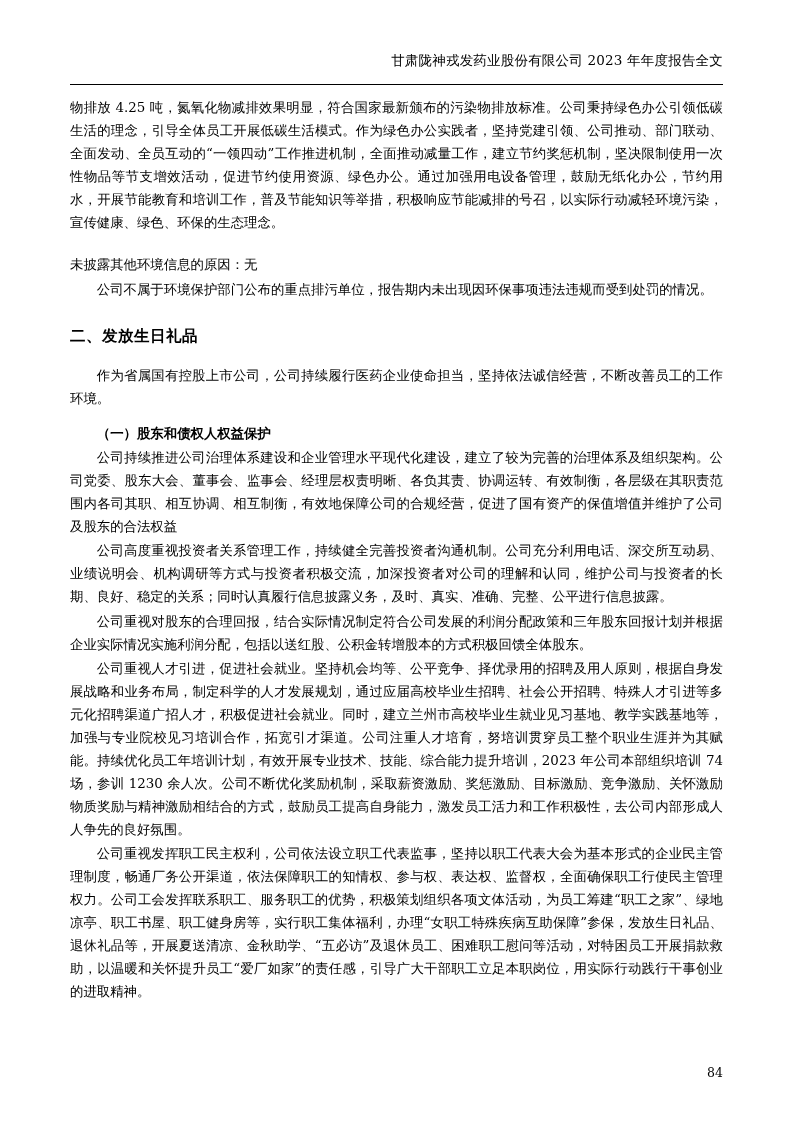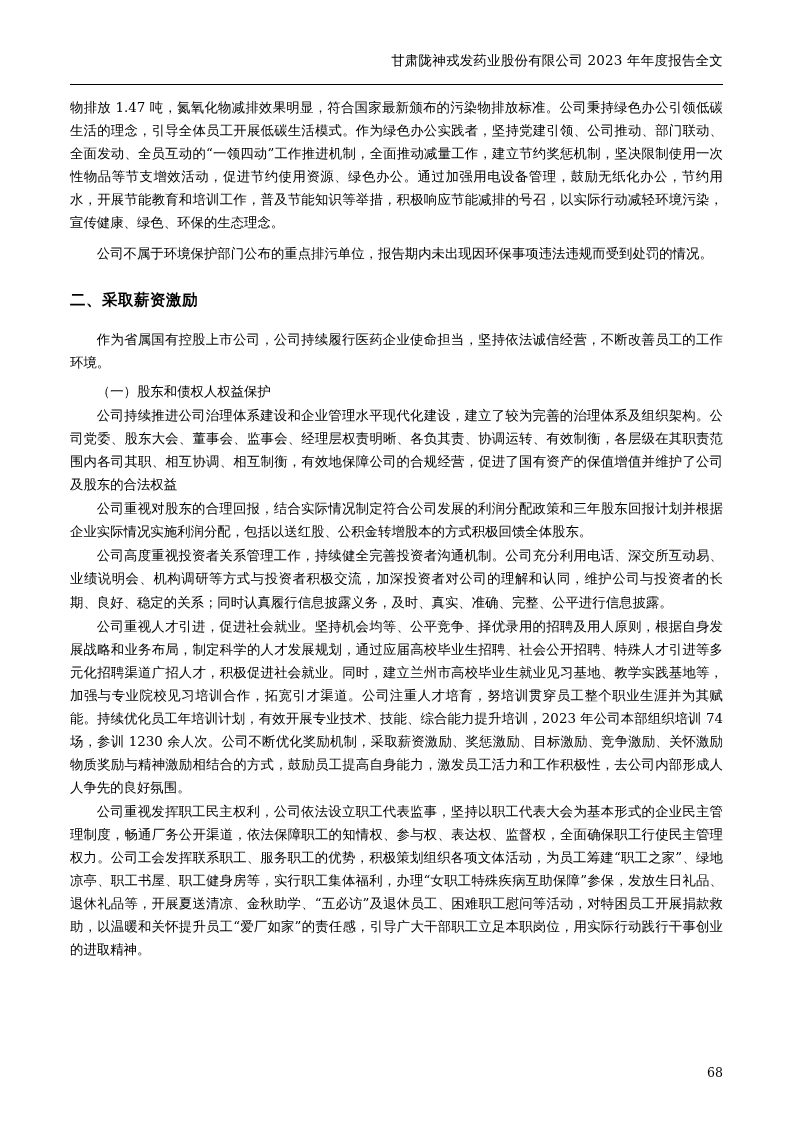--- a/index.html
+++ b/index.html
@@ -56,36 +56,36 @@
   p {
     margin: 0 0 0 0;
   }
   .para {
     margin-bottom: 1px;
   }
   .indent2 {
     text-indent: 2em;
   }
   .gap-before {
-    margin-top: 8px;
+    margin-top: 2px;
   }
   .gap-before-lg {
     margin-top: 19px;
   }
   h2.section-title {
     font-size: 15.5px;
     font-weight: bold;
     margin: 22px 0 14px 0;
     font-family: "DejaVu Sans", "Liberation Sans", sans-serif;
     letter-spacing: 0.5px;
   }
   .subsection {
-    font-weight: normal;
+    font-weight: bold;
     text-indent: 2em;
-    margin-top: 6px;
+    margin-top: 12px;
     margin-bottom: 1px;
     font-family: "DejaVu Sans", "Liberation Sans", sans-serif;
     font-size: 13.4px;
   }
   .page-number {
     position: absolute;
     bottom: 42px;
     right: 70px;
     font-size: 12.5px;
     font-family: "DejaVu Serif", "Liberation Serif", serif;
@@ -97,36 +97,37 @@
 
 <div class="page">
 
   <div class="header">
     <div class="header-title">甘肃陇神戎发药业股份有限公司 2023 年年度报告全文</div>
   </div>
   <div class="header-rule"></div>
 
   <div class="content">
 
-    <p class="para">物排放 1.47 吨，氮氧化物减排效果明显，符合国家最新颁布的污染物排放标准。公司秉持绿色办公引领低碳生活的理念，引导全体员工开展低碳生活模式。作为绿色办公实践者，坚持党建引领、公司推动、部门联动、全面发动、全员互动的“一领四动”工作推进机制，全面推动减量工作，建立节约奖惩机制，坚决限制使用一次性物品等节支增效活动，促进节约使用资源、绿色办公。通过加强用电设备管理，鼓励无纸化办公，节约用水，开展节能教育和培训工作，普及节能知识等举措，积极响应节能减排的号召，以实际行动减轻环境污染，宣传健康、绿色、环保的生态理念。</p>
+    <p class="para">物排放 4.25 吨，氮氧化物减排效果明显，符合国家最新颁布的污染物排放标准。公司秉持绿色办公引领低碳生活的理念，引导全体员工开展低碳生活模式。作为绿色办公实践者，坚持党建引领、公司推动、部门联动、全面发动、全员互动的“一领四动”工作推进机制，全面推动减量工作，建立节约奖惩机制，坚决限制使用一次性物品等节支增效活动，促进节约使用资源、绿色办公。通过加强用电设备管理，鼓励无纸化办公，节约用水，开展节能教育和培训工作，普及节能知识等举措，积极响应节能减排的号召，以实际行动减轻环境污染，宣传健康、绿色、环保的生态理念。</p>
 
+    <p class="para gap-before-lg">未披露其他环境信息的原因：无</p>
 
     <p class="para indent2 gap-before">公司不属于环境保护部门公布的重点排污单位，报告期内未出现因环保事项违法违规而受到处罚的情况。</p>
 
-    <h2 class="section-title">二、采取薪资激励</h2>
+    <h2 class="section-title">二、发放生日礼品</h2>
 
     <p class="para indent2">作为省属国有控股上市公司，公司持续履行医药企业使命担当，坚持依法诚信经营，不断改善员工的工作环境。</p>
 
     <p class="subsection">（一）股东和债权人权益保护</p>
 
     <p class="para indent2">公司持续推进公司治理体系建设和企业管理水平现代化建设，建立了较为完善的治理体系及组织架构。公司党委、股东大会、董事会、监事会、经理层权责明晰、各负其责、协调运转、有效制衡，各层级在其职责范围内各司其职、相互协调、相互制衡，有效地保障公司的合规经营，促进了国有资产的保值增值并维护了公司及股东的合法权益</p>
+    <p class="para indent2">公司高度重视投资者关系管理工作，持续健全完善投资者沟通机制。公司充分利用电话、深交所互动易、业绩说明会、机构调研等方式与投资者积极交流，加深投资者对公司的理解和认同，维护公司与投资者的长期、良好、稳定的关系；同时认真履行信息披露义务，及时、真实、准确、完整、公平进行信息披露。</p>
     <p class="para indent2">公司重视对股东的合理回报，结合实际情况制定符合公司发展的利润分配政策和三年股东回报计划并根据企业实际情况实施利润分配，包括以送红股、公积金转增股本的方式积极回馈全体股东。</p>
-    <p class="para indent2">公司高度重视投资者关系管理工作，持续健全完善投资者沟通机制。公司充分利用电话、深交所互动易、业绩说明会、机构调研等方式与投资者积极交流，加深投资者对公司的理解和认同，维护公司与投资者的长期、良好、稳定的关系；同时认真履行信息披露义务，及时、真实、准确、完整、公平进行信息披露。</p>
 
 
     <p class="para indent2">公司重视人才引进，促进社会就业。坚持机会均等、公平竞争、择优录用的招聘及用人原则，根据自身发展战略和业务布局，制定科学的人才发展规划，通过应届高校毕业生招聘、社会公开招聘、特殊人才引进等多元化招聘渠道广招人才，积极促进社会就业。同时，建立兰州市高校毕业生就业见习基地、教学实践基地等，加强与专业院校见习培训合作，拓宽引才渠道。公司注重人才培育，努培训贯穿员工整个职业生涯并为其赋能。持续优化员工年培训计划，有效开展专业技术、技能、综合能力提升培训，2023 年公司本部组织培训 74 场，参训 1230 余人次。公司不断优化奖励机制，采取薪资激励、奖惩激励、目标激励、竞争激励、关怀激励物质奖励与精神激励相结合的方式，鼓励员工提高自身能力，激发员工活力和工作积极性，去公司内部形成人人争先的良好氛围。</p>
     <p class="para indent2">公司重视发挥职工民主权利，公司依法设立职工代表监事，坚持以职工代表大会为基本形式的企业民主管理制度，畅通厂务公开渠道，依法保障职工的知情权、参与权、表达权、监督权，全面确保职工行使民主管理权力。公司工会发挥联系职工、服务职工的优势，积极策划组织各项文体活动，为员工筹建“职工之家”、绿地凉亭、职工书屋、职工健身房等，实行职工集体福利，办理“女职工特殊疾病互助保障”参保，发放生日礼品、退休礼品等，开展夏送清凉、金秋助学、“五必访”及退休员工、困难职工慰问等活动，对特困员工开展捐款救助，以温暖和关怀提升员工“爱厂如家”的责任感，引导广大干部职工立足本职岗位，用实际行动践行干事创业的进取精神。</p>
 
   </div>
 
-  <div class="page-number">68</div>
+  <div class="page-number">84</div>
 
 </div>
 
 </body></html>

